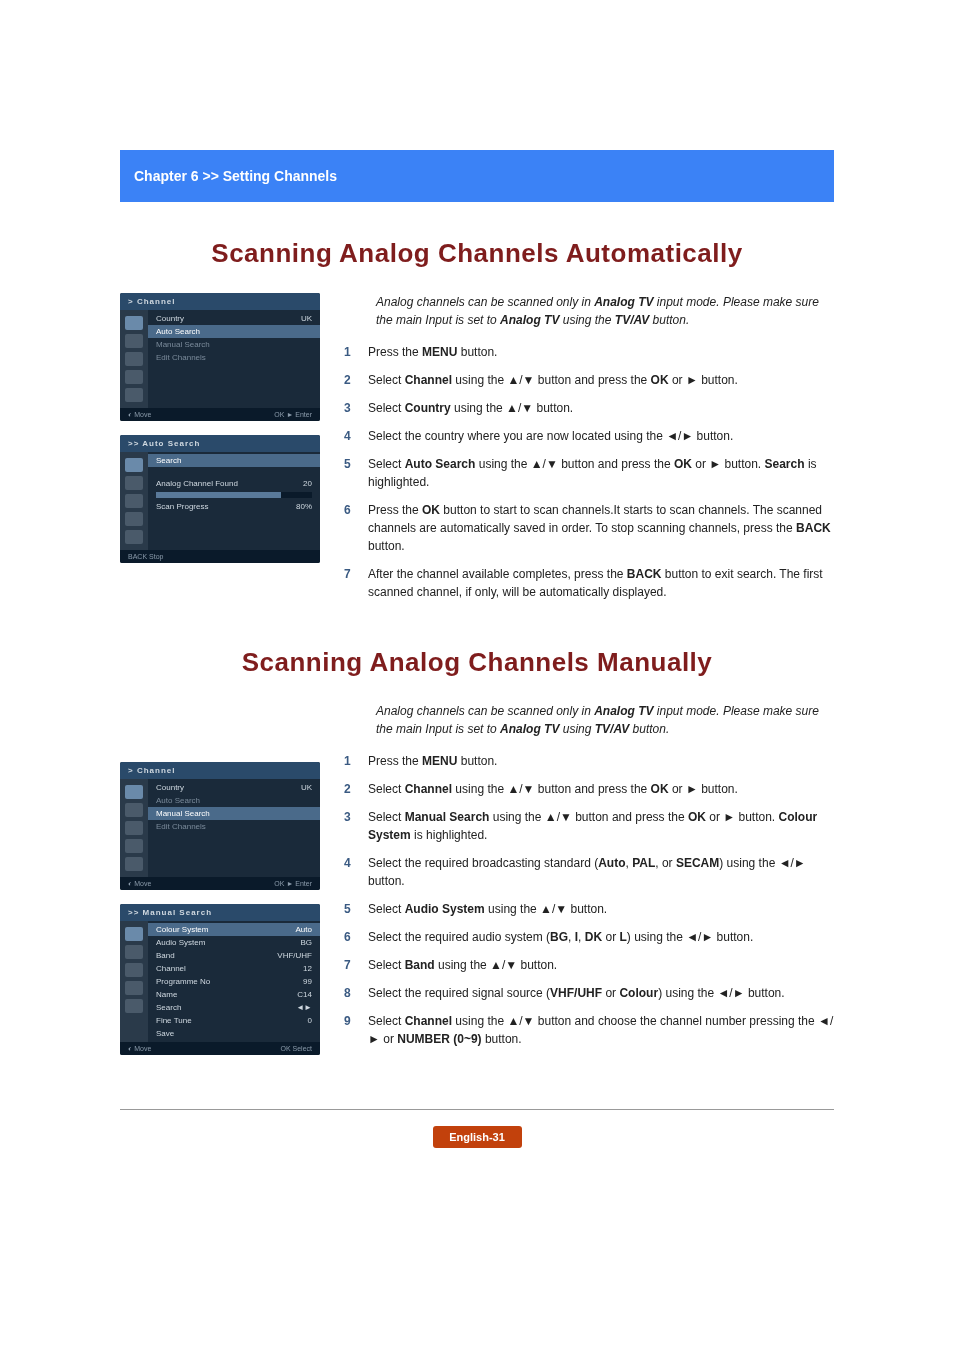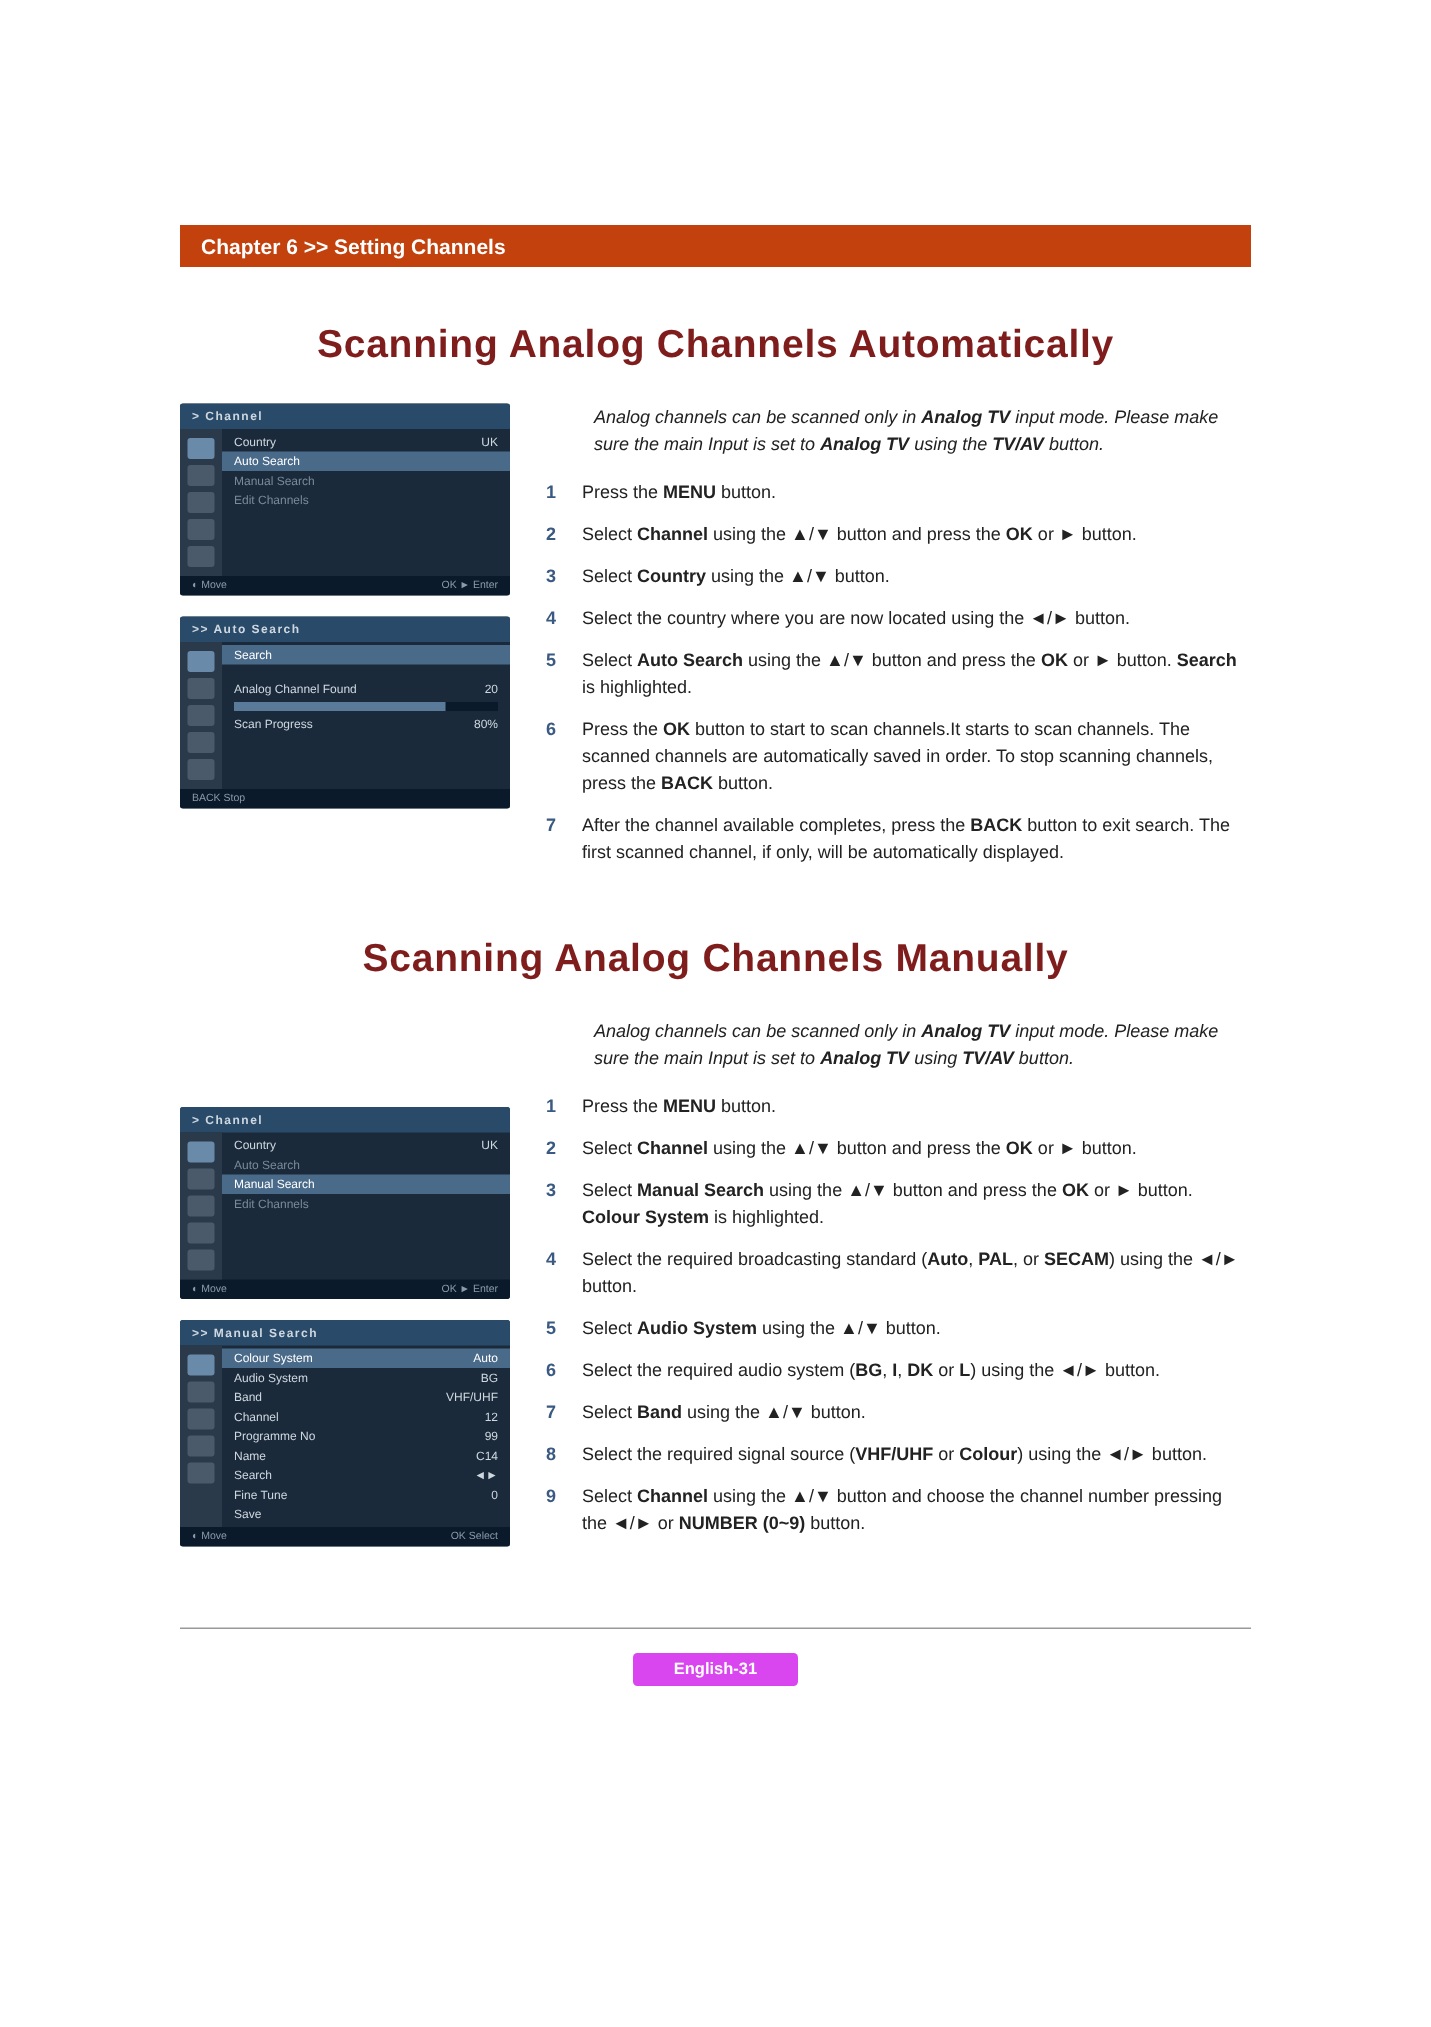--- a/index.html
+++ b/index.html
@@ -6,41 +6,41 @@
     margin: 0;
     padding: 0;
     font-family: Arial, Helvetica, sans-serif;
     background: #fff;
     width: 954px;
   }
   .page {
     padding: 150px 120px 60px 120px;
   }
   .chapter-bar {
-    background: #c2410c;
+    background: #3b82f6;
     color: #fff;
-    padding: 6px 14px;
+    padding: 18px 14px;
     font-size: 14px;
     font-weight: bold;
   }
   .section-title {
     color: #7f1d1d;
     font-family: Arial, Helvetica, sans-serif;
     font-size: 26px;
     font-weight: 900;
     text-align: center;
     margin: 36px 0 24px 0;
     letter-spacing: 0.5px;
   }
   .two-col {
     display: flex;
     gap: 24px;
   }
   .left-col {
-    width: 220px;
+    width: 200px;
     flex-shrink: 0;
   }
   .right-col {
     flex: 1;
     font-size: 12px;
     line-height: 1.5;
     color: #222;
   }
   .intro {
     margin-bottom: 10px;
@@ -142,23 +142,23 @@
     background: #5a7a9a;
     width: 80%;
   }
   .footer-divider {
     border: none;
     border-top: 1px solid #999;
     margin: 40px 0 16px 0;
   }
   .page-badge {
     display: block;
-    background: #d946ef;
+    background: #c2410c;
     color: #fff;
-    width: 110px;
+    width: 89px;
     margin: 12px auto;
     text-align: center;
     padding: 5px 0;
     font-size: 11px;
     font-weight: bold;
     border-radius: 3px;
   }
 </style>
 </head>
 <body>

